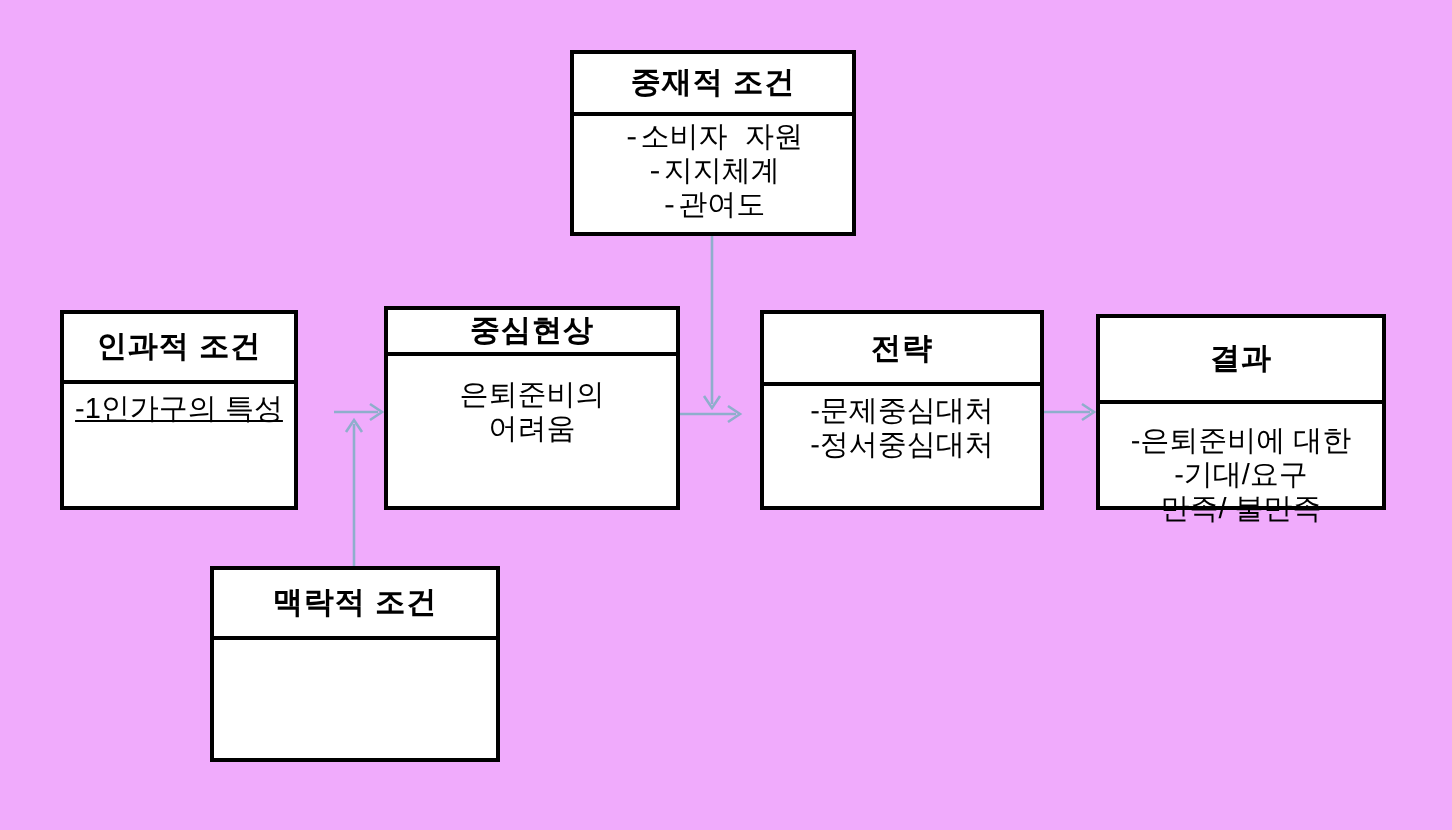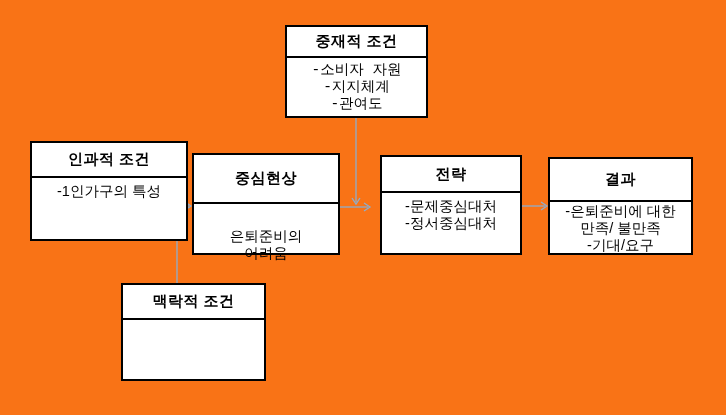--- a/index.html
+++ b/index.html
@@ -4,21 +4,21 @@
 <style>
   html, body {
     margin: 0;
     padding: 0;
     background: #ffffff;
   }
   .canvas {
     position: relative;
     width: 726px;
     height: 415px;
-    background: #f97316;
+    background: #f0abfc;
     font-family: "Liberation Sans", "DejaVu Sans", sans-serif;
     color: #000000;
     overflow: hidden;
   }
   .box {
     position: absolute;
     border: 2px solid #000000;
     background: #ffffff;
     box-sizing: border-box;
   }
@@ -36,37 +36,37 @@
     text-align: center;
     font-size: 14.5px;
     line-height: 17px;
     box-sizing: border-box;
   }
   
   #box-intervening { left: 285px; top: 25px;  width: 143px; height: 93px; }
   #box-intervening .box-header { height: 31px; }
   #box-intervening .box-body   { padding-top: 4px; font-family: Liberation Mono, monospace; }
 
-  #box-causal      { left: 30px;  top: 141px; width: 158px; height: 100px; }
+  #box-causal      { left: 30px;  top: 155px; width: 119px; height: 100px; }
   #box-causal .box-header { height: 35px; }
-  #box-causal .box-body   { padding-top: 5px; }
+  #box-causal .box-body   { padding-top: 5px; text-decoration: underline; }
 
   #box-central     { left: 192px; top: 153px; width: 148px; height: 102px; }
-  #box-central .box-header { height: 49px; }
-  #box-central .box-body   { padding-top: 24px; font-family: Liberation Serif, serif; }
+  #box-central .box-header { height: 23px; }
+  #box-central .box-body   { padding-top: 12px; font-family: Liberation Serif, serif; }
 
   #box-strategy    { left: 380px; top: 155px; width: 142px; height: 100px; }
   #box-strategy .box-header { height: 36px; }
   #box-strategy .box-body   { padding-top: 5px; }
 
   #box-result      { left: 548px; top: 157px; width: 145px; height: 98px; }
   #box-result .box-header { height: 43px; }
-  #box-result .box-body   { padding-top: 1px; }
+  #box-result .box-body   { padding-top: 11px; }
 
-  #box-contextual  { left: 121px; top: 283px; width: 145px; height: 98px; }
+  #box-contextual  { left: 105px; top: 283px; width: 145px; height: 98px; }
   #box-contextual .box-header { height: 35px; }
   #box-contextual .box-body   { padding-top: 10px; }
 
   .arrows-layer {
     position: absolute;
     left: 0;
     top: 0;
     width: 726px;
     height: 415px;
     pointer-events: none;
@@ -132,22 +132,22 @@
     <div class="box-body">
       <div class="line">-문제중심대처</div>
       <div class="line">-정서중심대처</div>
     </div>
   </div>
 
   <div class="box" id="box-result">
     <div class="box-header">결과</div>
     <div class="box-body">
       <div class="line">-은퇴준비에 대한</div>
+      <div class="line">-기대/요구</div>
       <div class="line">만족/ 불만족</div>
-      <div class="line">-기대/요구</div>
     </div>
   </div>
 
   <div class="box" id="box-contextual">
     <div class="box-header">맥락적 조건</div>
   </div>
 
 </div>
 
 </body></html>

